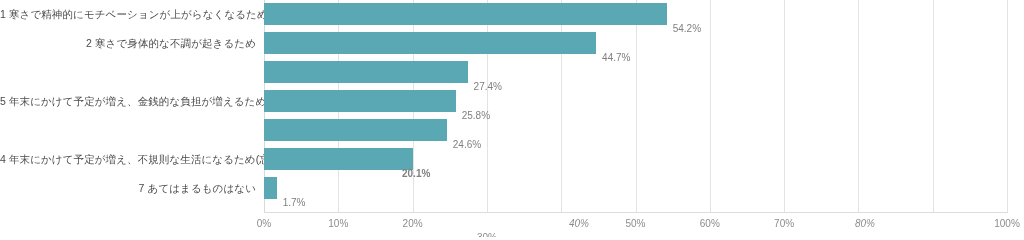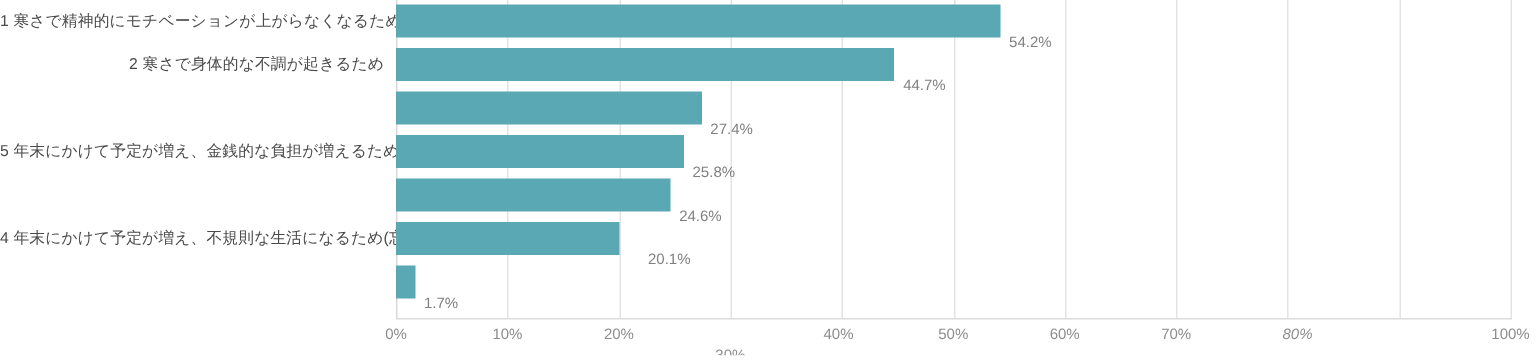--- a/index.html
+++ b/index.html
@@ -165,34 +165,35 @@
         <div class="bar" style="width: 191.694px; height: 22px; background: rgb(91, 168, 181);"></div>
         <div class="bar-value" style="left: 455.694px;">25.8%</div>
       </div>
       <div class="row" style="top: 119px;">
         <div class="bar" style="width: 182.778px; height: 22px; background: rgb(91, 168, 181);"></div>
         <div class="bar-value" style="left: 446.778px;">24.6%</div>
       </div>
       <div class="row" style="top: 148px;">
         <div class="cat-label">4 年末にかけて予定が増え、不規則な生活になるため(忘年会など)</div>
         <div class="bar" style="width: 149.343px; height: 22px; background: rgb(91, 168, 181);"></div>
-        <div class="bar-value" style="left: 426px;">20.1%</div>
+        <div class="bar-value" style="left: 396px; font-weight: bold;">20.1%</div>
       </div>
       <div class="row" style="top: 177px;">
+        <div class="cat-label">7 あてはまるものはない</div>
         <div class="bar" style="width: 12.631px; height: 22px; background: rgb(91, 168, 181);"></div>
         <div class="bar-value" style="left: 276.631px;">1.7%</div>
       </div>
     </div>
 
   <div class="xaxis" id="xaxis">
       <div class="tick" style="left: 0px;">0%</div>
       <div class="tick" style="left: 74.3px;">10%</div>
       <div class="tick" style="left: 148.6px;">20%</div>
       <div class="tick" style="left: 222.9px; margin-top: 14px;">30%</div>
-      <div class="tick" style="left: 295px;">40%</div>
+      <div class="tick" style="left: 315px; font-style: italic;">40%</div>
       <div class="tick" style="left: 371.5px;">50%</div>
       <div class="tick" style="left: 445.8px;">60%</div>
       <div class="tick" style="left: 520.1px;">70%</div>
       <div class="tick" style="left: 601px; font-style: italic;">80%</div>
       <div class="tick" style="left: 668.7px; margin-top: 24px;">90%</div>
       <div class="tick" style="left: 743px;">100%</div>
     </div>
 
 </div>
 

